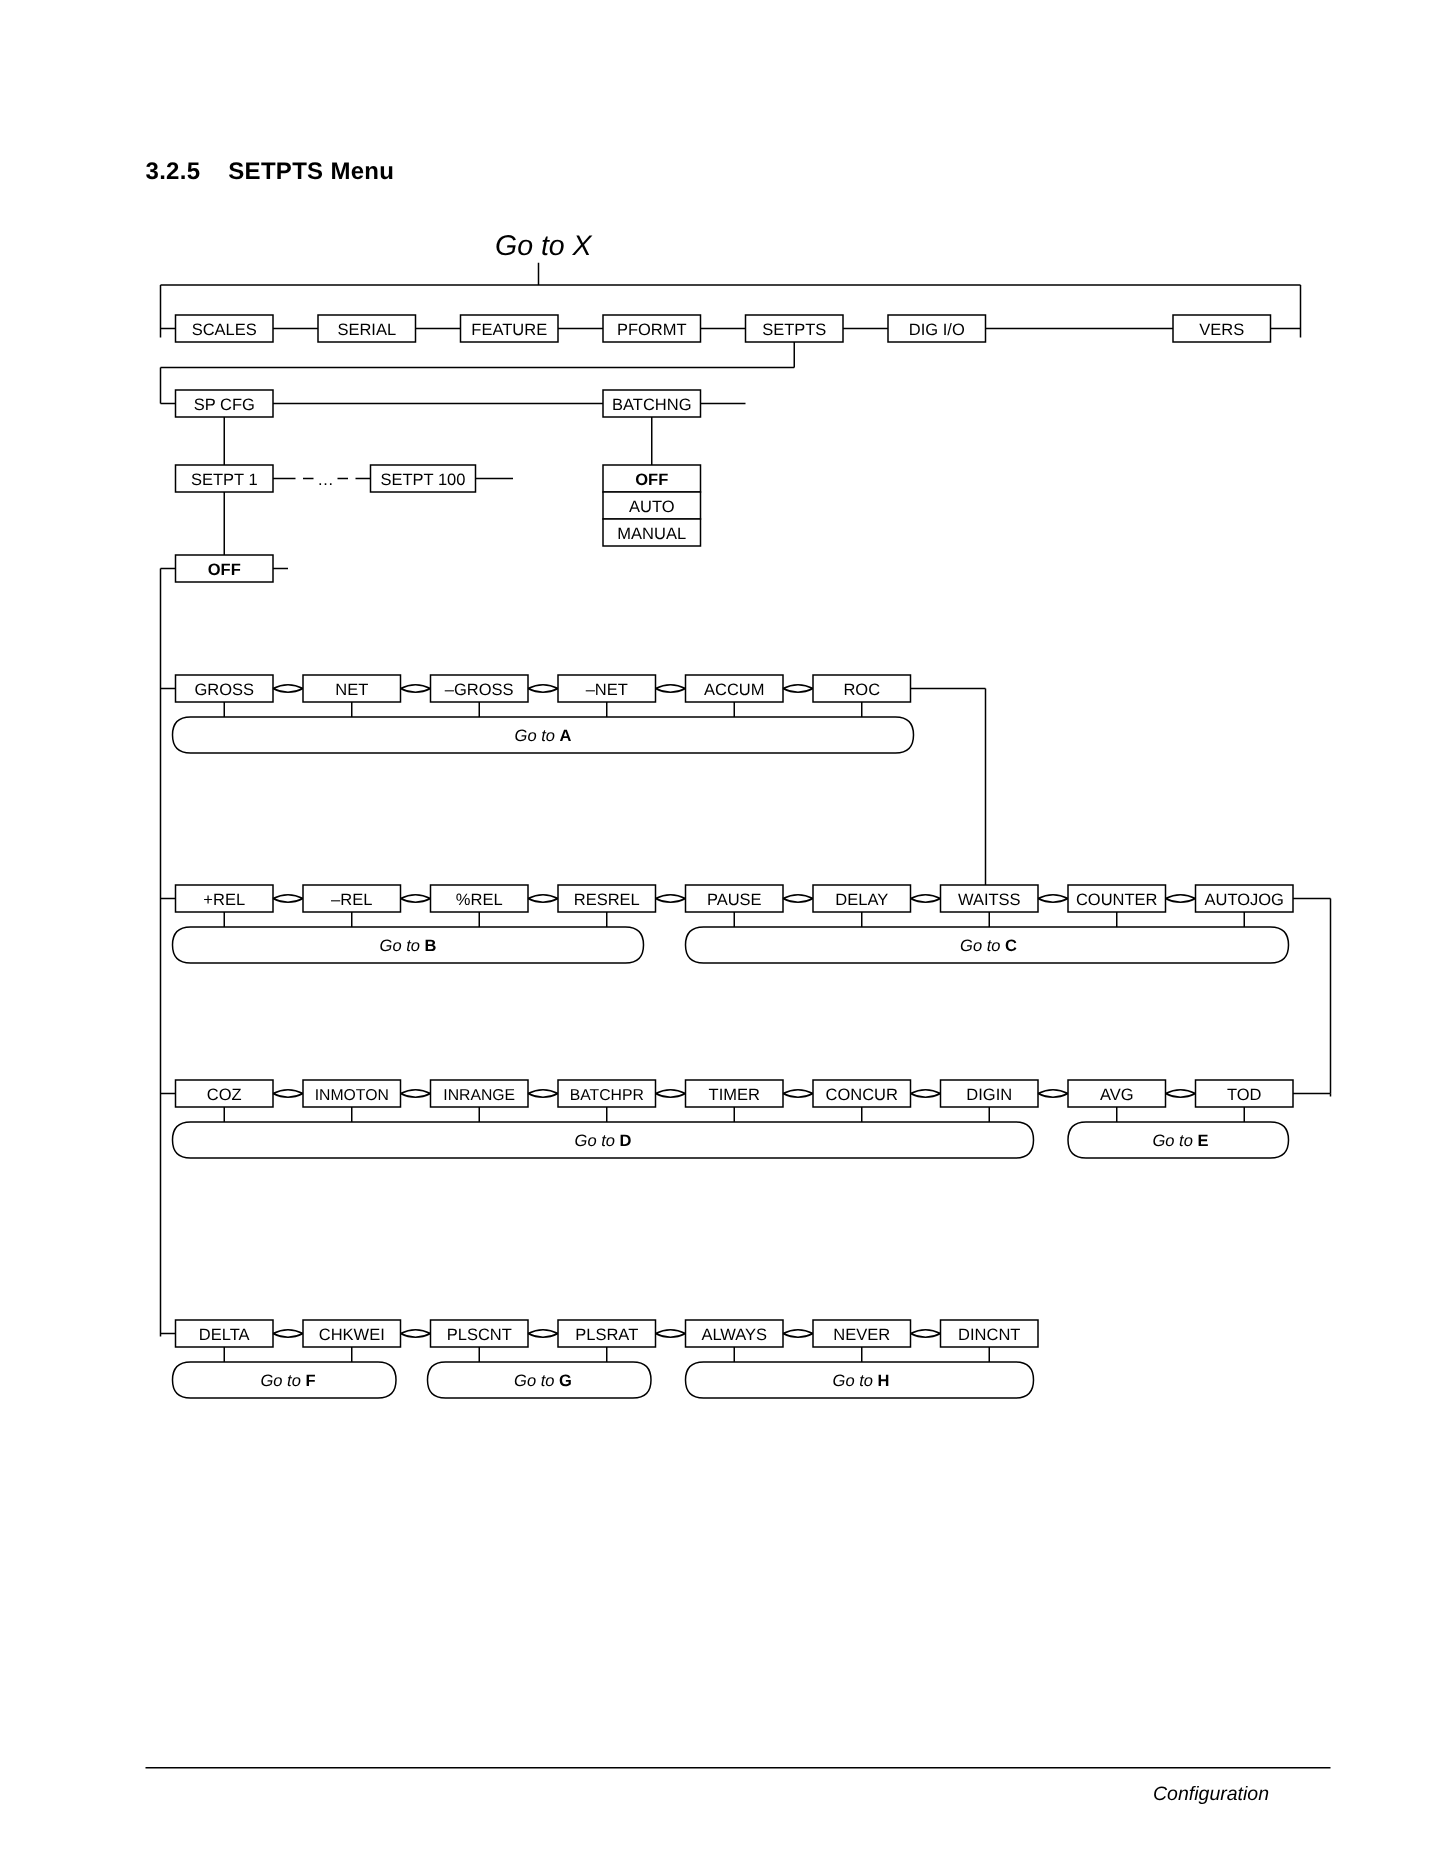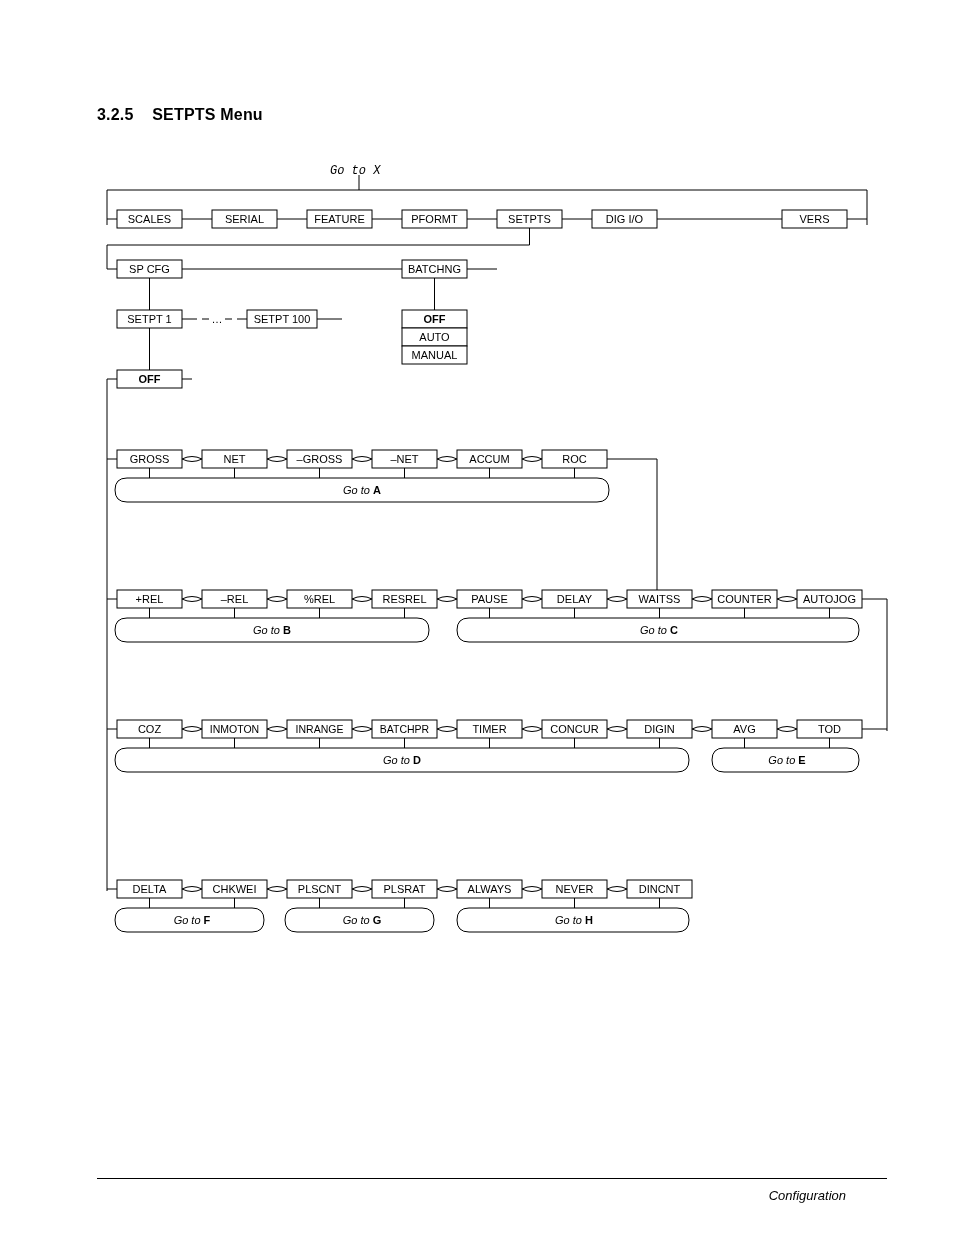--- a/index.html
+++ b/index.html
@@ -20,24 +20,23 @@
     left: 97px;
     top: 106px;
     font-weight: 700;
     font-size: 16px;
     letter-spacing: 0.2px;
     font-family: "Arial Black", Arial, sans-serif;
   }
   .goto-x {
     position: absolute;
     left: 330px;
-    top: 164px;
+    top: 154px;
     font-style: italic;
-    font-size: 12px;
-    font-family: Liberation Mono, monospace;
+    font-size: 19px;
   }
   svg.diagram {
     position: absolute;
     left: 97px;
     top: 175px;
     width: 815px;
     height: 800px;
   }
   svg text {
     font-family: Helvetica, Arial, sans-serif;

